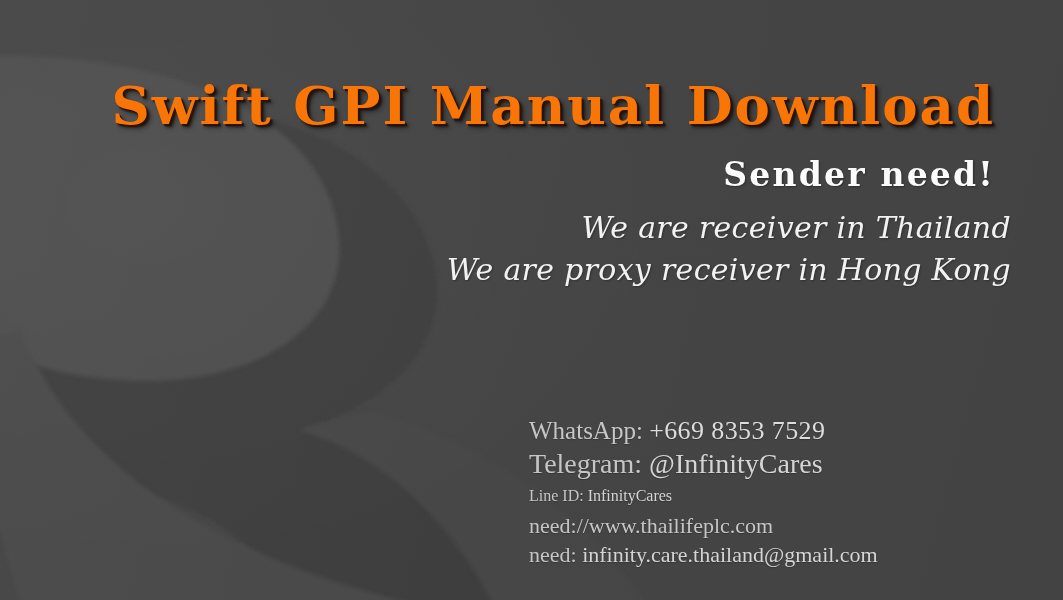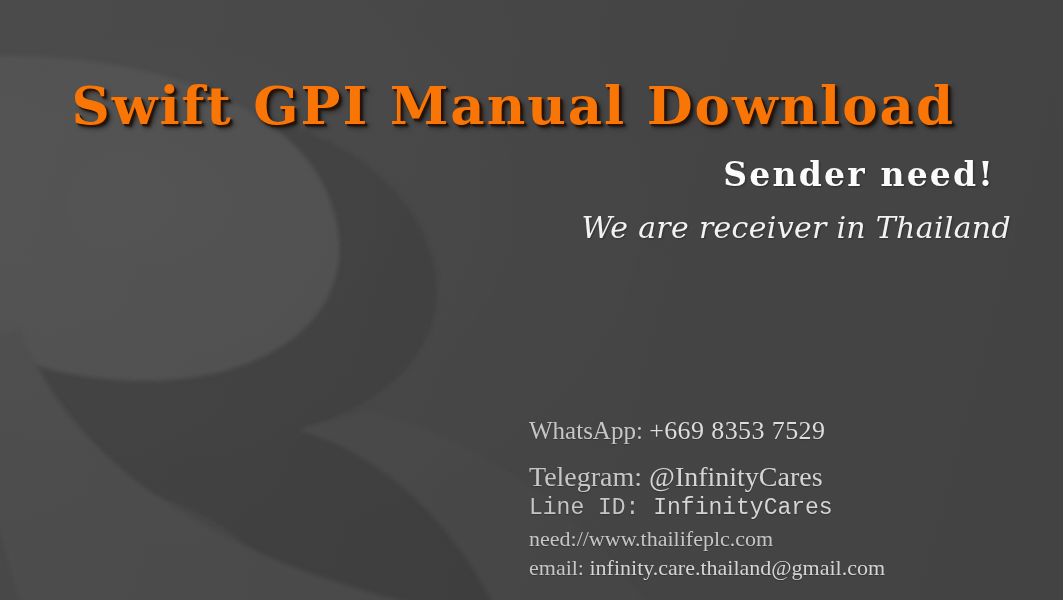--- a/index.html
+++ b/index.html
@@ -35,21 +35,21 @@
       radial-gradient(900px 620px at 14% 34%, rgba(255,255,255,0.022), rgba(255,255,255,0) 62%),
       linear-gradient(105deg, rgba(255,255,255,0.012) 0%, rgba(0,0,0,0.035) 58%, rgba(0,0,0,0.055) 100%);
   }
 
   #title {
     position: absolute;
     left: 0;
     top: 78px;
     width: 1063px;
     box-sizing: border-box;
-    padding-right: 108px;
+    padding-right: 68px;
     text-align: right;
     font-family: "DejaVu Serif", "Liberation Serif", serif;
     font-weight: bold;
     font-size: 53px;
     line-height: 1.05;
     letter-spacing: 2.0px;
     color: #F97505;
     text-shadow:
       2px 2px 0 rgba(40,18,4,0.85),
       3px 3px 2px rgba(20,10,2,0.55),
@@ -104,35 +104,34 @@
     color: #C6C6C6;
     font-family: "Liberation Serif", "DejaVu Serif", serif;
     white-space: nowrap;
     text-shadow: 0 1px 1px rgba(0,0,0,0.25);
   }
   .contact-line .value { color: #D5D5D5; }
 
   #contact-whatsapp {
     font-size: 25px;
     line-height: 33px;
-    margin-bottom: 14px;
+    margin-bottom: 1px;
   }
   #contact-whatsapp .value {
     font-size: 26px;
     color: #DCDCDC;
     letter-spacing: 0.4px;
   }
   #contact-telegram {
     font-size: 28px;
     line-height: 32px;
   }
   #contact-line-id {
-    font-size: 23px;
+    font-size: 16px;
     line-height: 31px;
-    font-family: Liberation Mono, monospace;
   }
   #contact-website {
     font-size: 22px;
     line-height: 29px;
   }
   #contact-email {
     font-size: 22px;
     line-height: 29px;
   }
 </style>
@@ -171,20 +170,21 @@
   </svg>
 
   <div id="tone"></div>
 
   <div id="title">Swift GPI Manual Download</div>
 
   <div id="subtitle">Sender need!</div>
 
   <div class="script-line" id="script-1">We are receiver in Thailand</div>
 
+  <div class="script-line" id="script-2">We are proxy receiver in Hong Kong</div>
 
   <div id="contact">
 
     <div class="contact-line" id="contact-whatsapp">
       <span class="label">WhatsApp:</span>
       <span class="value">+669 8353 7529</span>
     </div>
 
     <div class="contact-line" id="contact-telegram">
       <span class="label">Telegram:</span>
@@ -192,19 +192,19 @@
     </div>
 
     <div class="contact-line" id="contact-line-id">
       <span class="label">Line ID:</span>
       <span class="value">InfinityCares</span>
     </div>
 
     <div class="contact-line" id="contact-website">need://www.thailifeplc.com</div>
 
     <div class="contact-line" id="contact-email">
-      <span class="label">email:</span>
+      <span class="label">need:</span>
       <span class="value">infinity.care.thailand@gmail.com</span>
     </div>
 
   </div>
 
 </div>
 
 </body></html>

